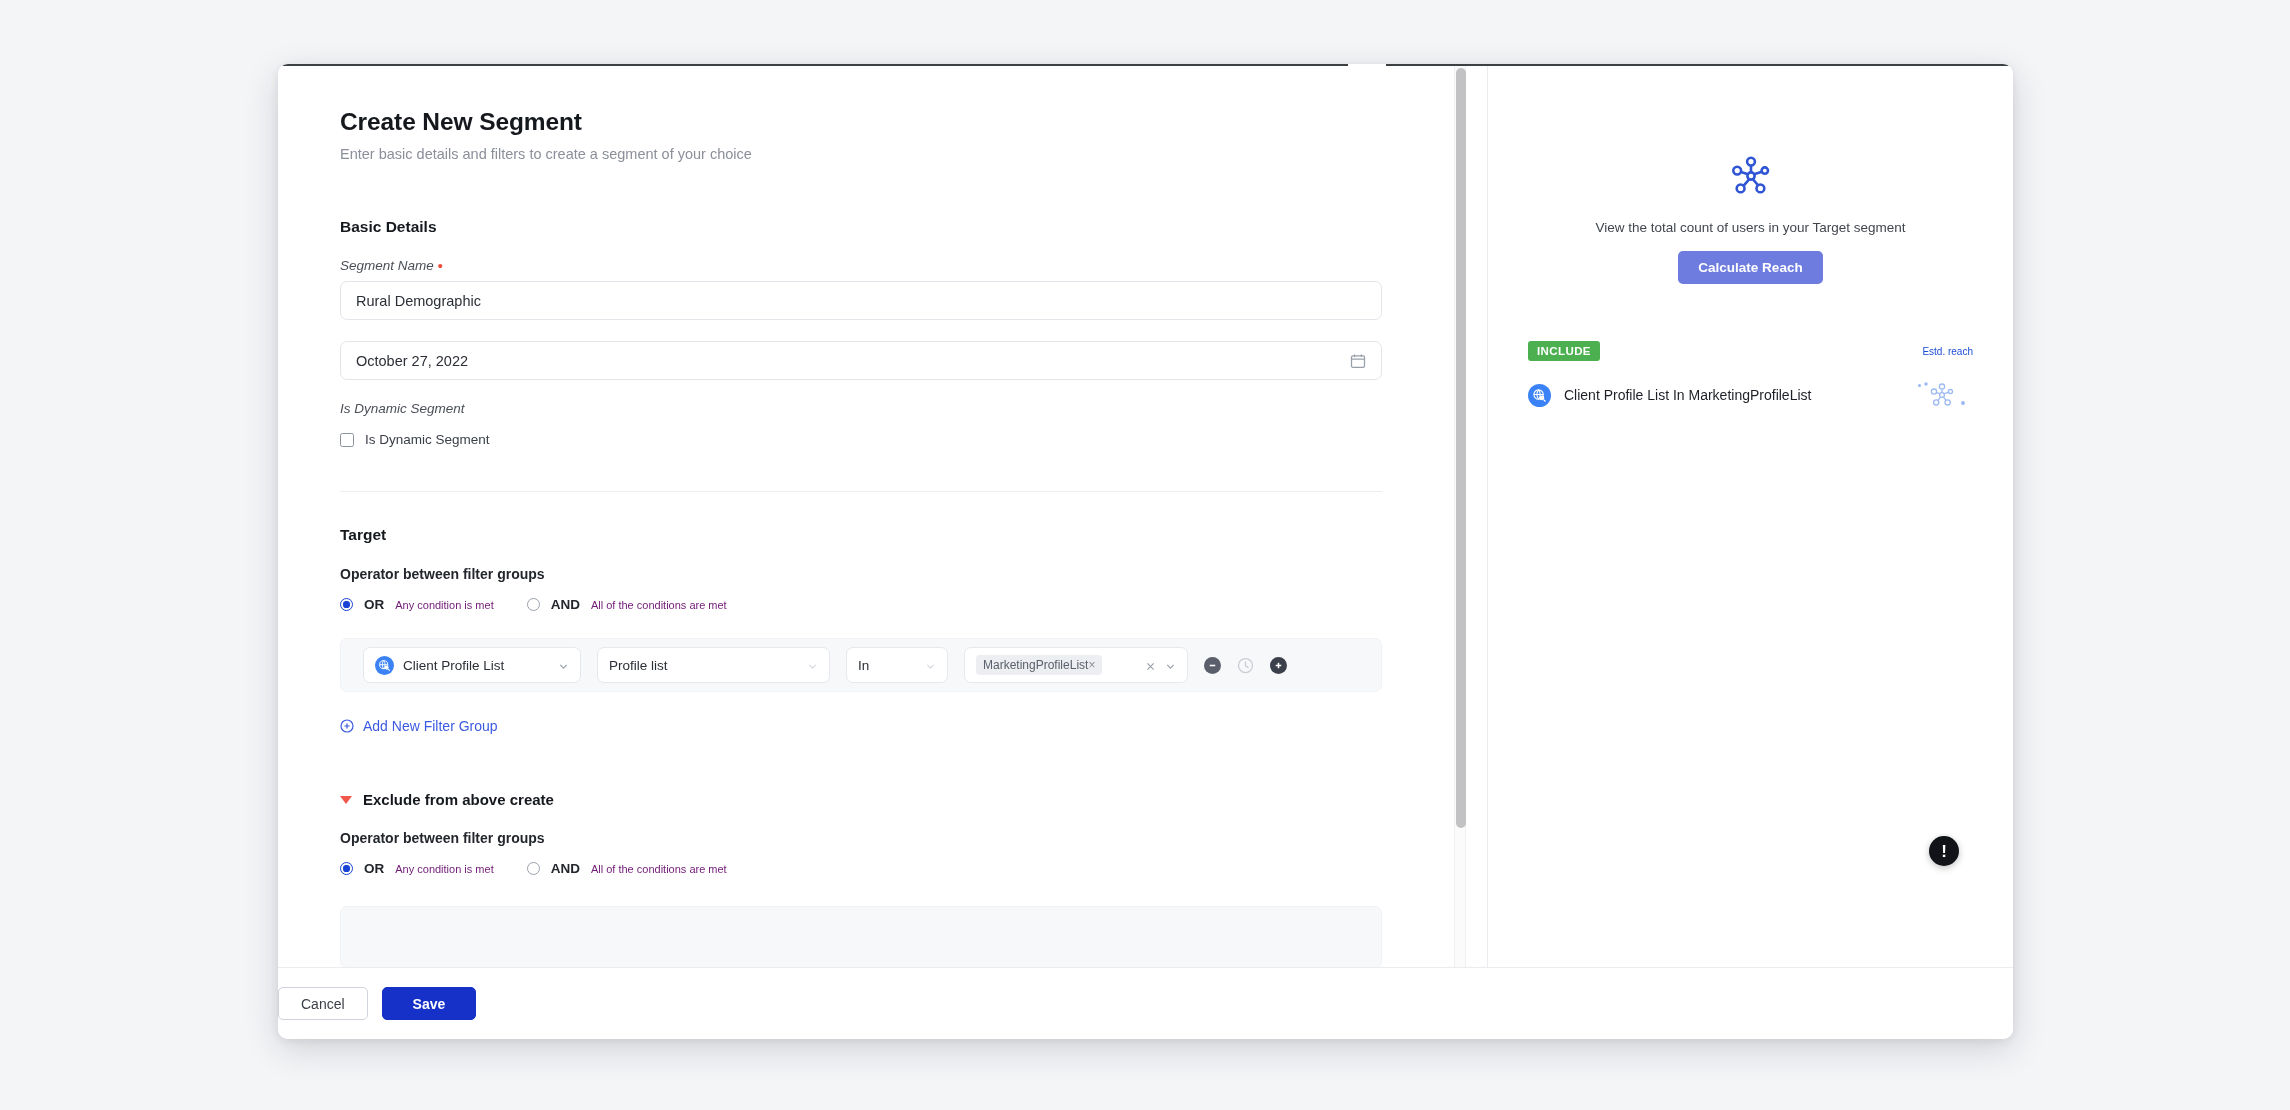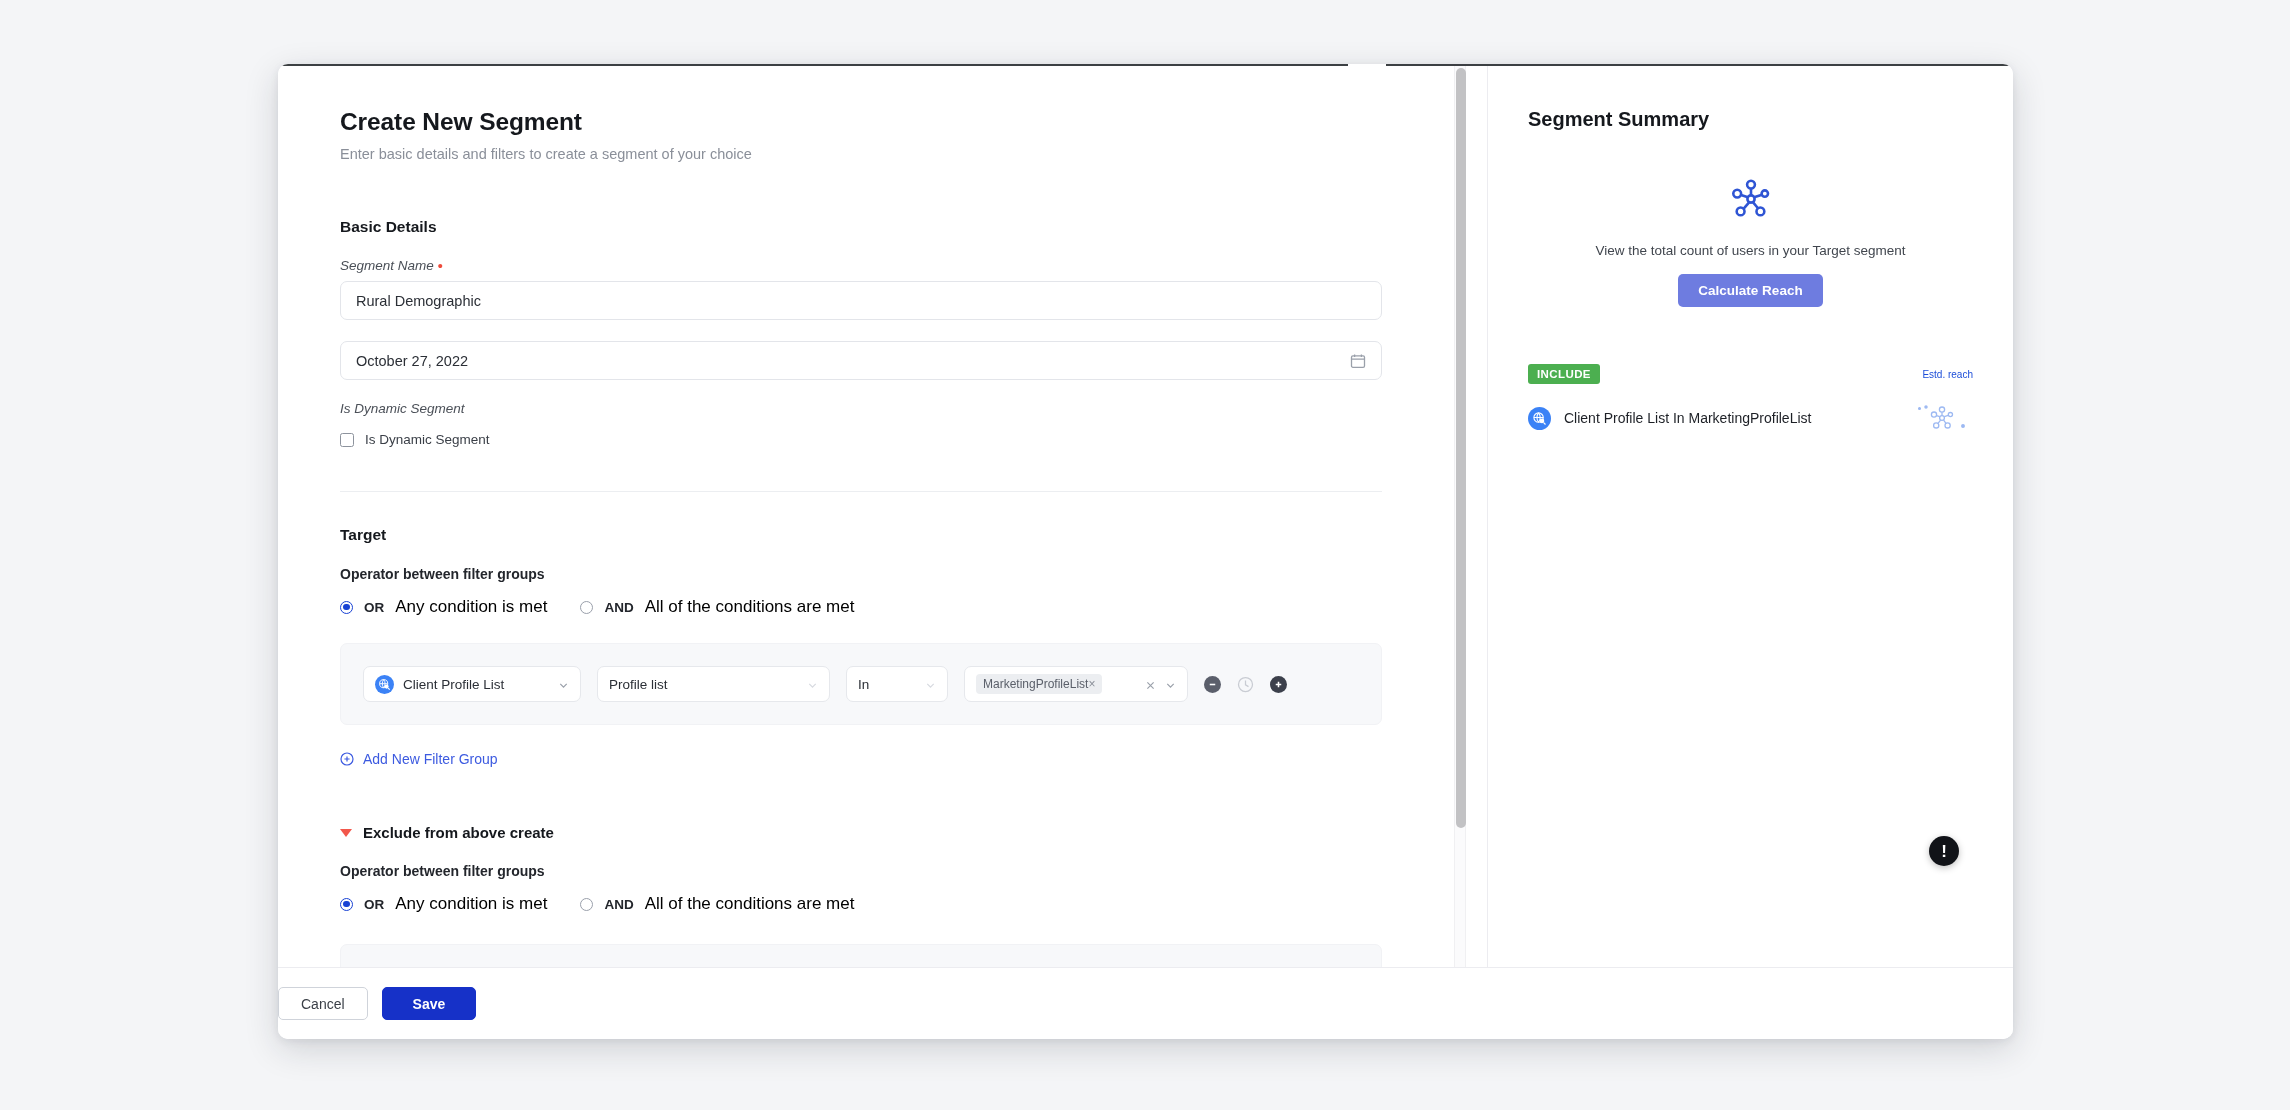--- a/index.html
+++ b/index.html
@@ -98,27 +98,27 @@
   .radio {
     width:13px; height:13px; border-radius:50%; border:1.6px solid #9aa0ab;
     background:#fff; position:relative; flex:0 0 auto;
   }
   .radio.on { border-color:#1842d4; }
   .radio.on::after {
     content:""; position:absolute; left:2.4px; top:2.4px;
     width:6.2px; height:6.2px; border-radius:50%; background:#1842d4;
   }
   .radio-name { font-size:13.5px; font-weight:bold; color:#23262c; }
-  .radio-desc { font-size:17px; color:#000000; margin-right:22px; }
+  .radio-desc { font-size:11px; color:#701a75; margin-right:22px; }
 
   
   .fgroup {
     margin-top:26px; width:1042px;
     background:#f7f8fa; border:1px solid #f1f2f5; border-radius:7px;
-    padding:22px 22px;
+    padding:8px 22px;
     display:flex; align-items:center; gap:16px;
   }
   .fgroup.cut { margin-top:30px; padding-bottom:0; height:62px; overflow:hidden; align-items:flex-start; }
 
   .ctl {
     height:36px; background:#fff; border:1px solid #e6e8ec; border-radius:7px;
     display:flex; align-items:center; padding:0 11px; gap:9px;
     font-size:13.5px; color:#2b2f36;
   }
   .ctl.w-attr { width:218px; }
@@ -396,21 +396,20 @@
 
       </div>
 
       <div id="left-scrollbar">
         <div class="thumb"></div>
       </div>
       <div id="pane-divider"></div>
     </div>
 
     <div id="right-pane">
-      <h2 class="sum-title">Segment Summary</h2>
 
       <div class="sum-empty">
         <span class="net-ico">
           <svg viewBox="0 0 44 44" fill="none" stroke="currentColor" stroke-width="2.6">
             <circle cx="22" cy="22" r="3.6"></circle>
             <circle cx="22" cy="7.6" r="3.9"></circle>
             <circle cx="8.2" cy="16.6" r="3.9"></circle>
             <circle cx="35.8" cy="16.6" r="3.2"></circle>
             <circle cx="11.6" cy="34.4" r="3.9"></circle>
             <circle cx="31.4" cy="34.4" r="3.9"></circle>

